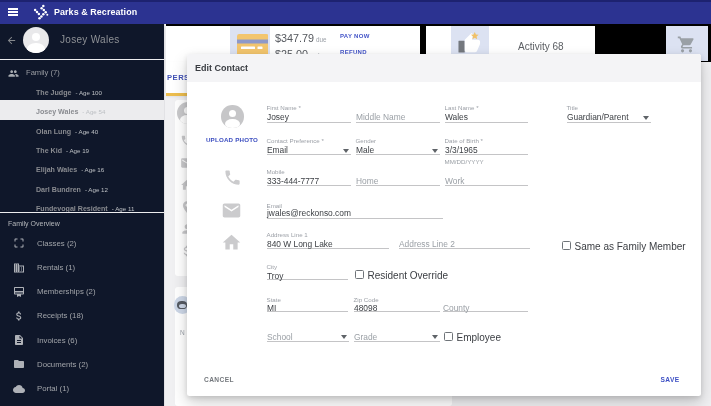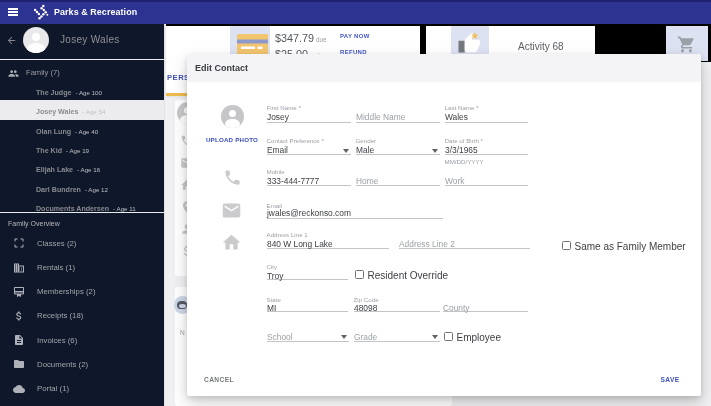--- a/index.html
+++ b/index.html
@@ -140,27 +140,27 @@
     <div class="member sel" style="top:76.3px">
       <span class="mname">Josey Wales</span><span class="mage">- Age 54</span>
     </div>
     <div class="member" style="top:95.6px">
       <span class="mname">Olan Lung</span><span class="mage">- Age 40</span>
     </div>
     <div class="member" style="top:114.9px">
       <span class="mname">The Kid</span><span class="mage">- Age 19</span>
     </div>
     <div class="member" style="top:134.2px">
-      <span class="mname">Elijah Lake</span><span class="mage">- Age 16</span>
+      <span class="mname">Elijah Wales</span><span class="mage">- Age 16</span>
     </div>
     <div class="member" style="top:153.5px">
       <span class="mname">Darl Bundren</span><span class="mage">- Age 12</span>
     </div>
     <div class="member" style="top:172.8px">
-      <span class="mname">Documents Andersen</span><span class="mage">- Age 11</span>
+      <span class="mname">Fundevogal Resident</span><span class="mage">- Age 11</span>
     </div>
 
     <div class="sb-divider" style="top:188px"></div>
     <span class="ov-label">Family Overview</span>
 
     <div class="ovitem" style="top:207.3px">
       <svg class="oicon" viewBox="0 0 24 24">
           <path fill="#aeb1b7" d="M3 5v4h2V5h4V3H5c-1.1 0-2 .9-2 2zm2 10H3v4c0 1.1.9 2 2 2h4v-2H5v-4zm14 4h-4v2h4c1.1 0 2-.9 2-2v-4h-2v4zm0-16h-4v2h4v4h2V5c0-1.1-.9-2-2-2z"></path>
         </svg>
       <span class="olabel">Classes (2)</span>
@@ -300,20 +300,25 @@
       <span class="flbl">First Name *</span>
       <span class="fval">Josey</span>
     </div>
     <div class="fld" style="left:168.5px;top:48px;width:84.5px;height:21.5px">
       <span class="fval ph">Middle Name</span>
     </div>
     <div class="fld" style="left:257.5px;top:48px;width:83.5px;height:21.5px">
       <span class="flbl">Last Name *</span>
       <span class="fval">Wales</span>
     </div>
+    <div class="fld" style="left:379.5px;top:48px;width:84px;height:21.5px">
+      <span class="flbl">Title</span>
+      <span class="fval">Guardian/Parent</span>
+      <span class="arr"></span>
+    </div>
 
     <div class="fld" style="left:79.5px;top:81px;width:84px;height:20.5px">
       <span class="flbl">Contact Preference *</span>
       <span class="fval">Email</span>
       <span class="arr"></span>
     </div>
     <div class="fld" style="left:168.5px;top:81px;width:84.5px;height:20.5px">
       <span class="flbl">Gender</span>
       <span class="fval">Male</span>
       <span class="arr"></span>

